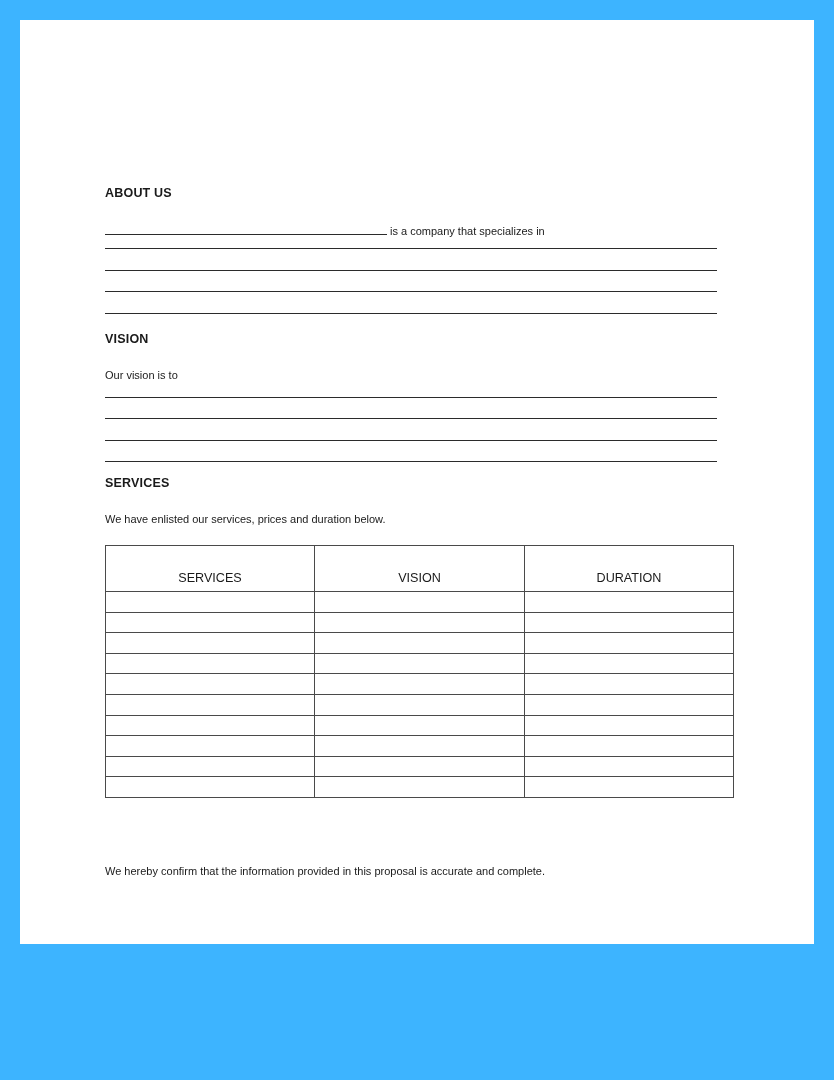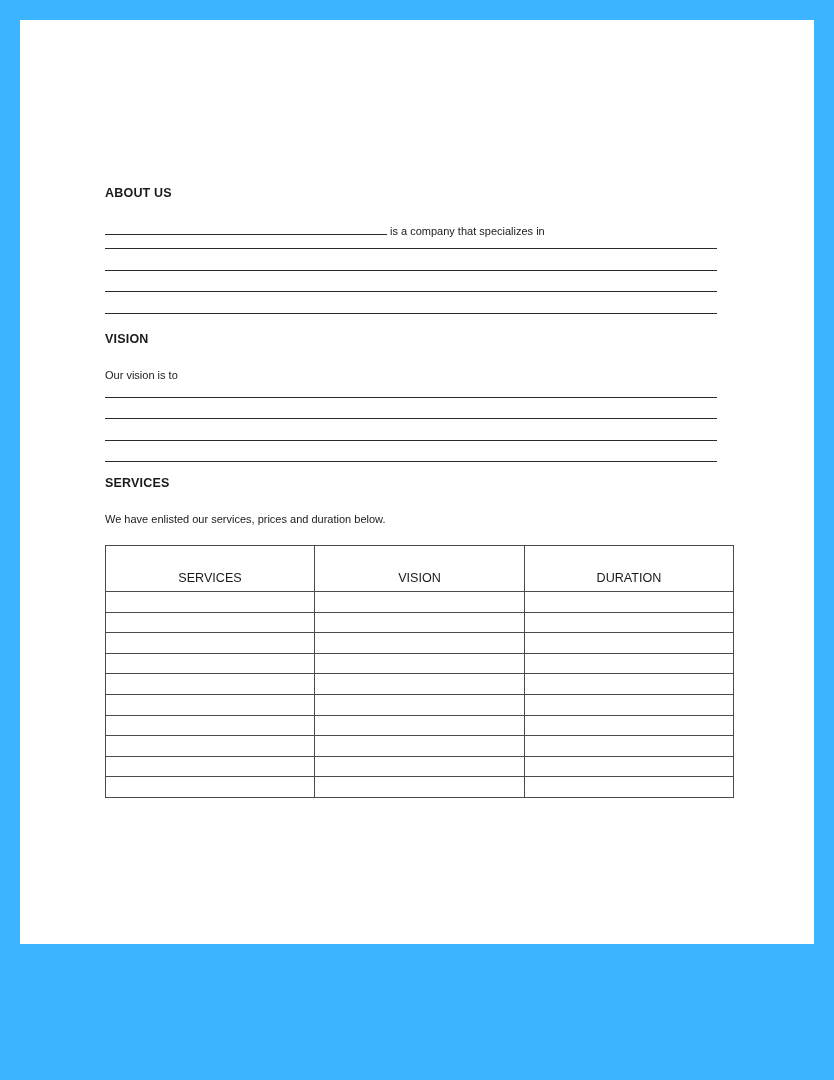--- a/index.html
+++ b/index.html
@@ -240,20 +240,21 @@
                 <td></td>
                 <td></td>
               </tr>
             </tbody>
         </table>
       </div>
 
       <div class="gap-after-table"></div>
 
       <div>
+        <div class="body-text">We hereby confirm that the information provided in this proposal is accurate and complete.</div>
 
         <div class="gap-before-signature"></div>
 
       </div>
 
     </div>
   </div>
 </div>
 
 </body></html>

